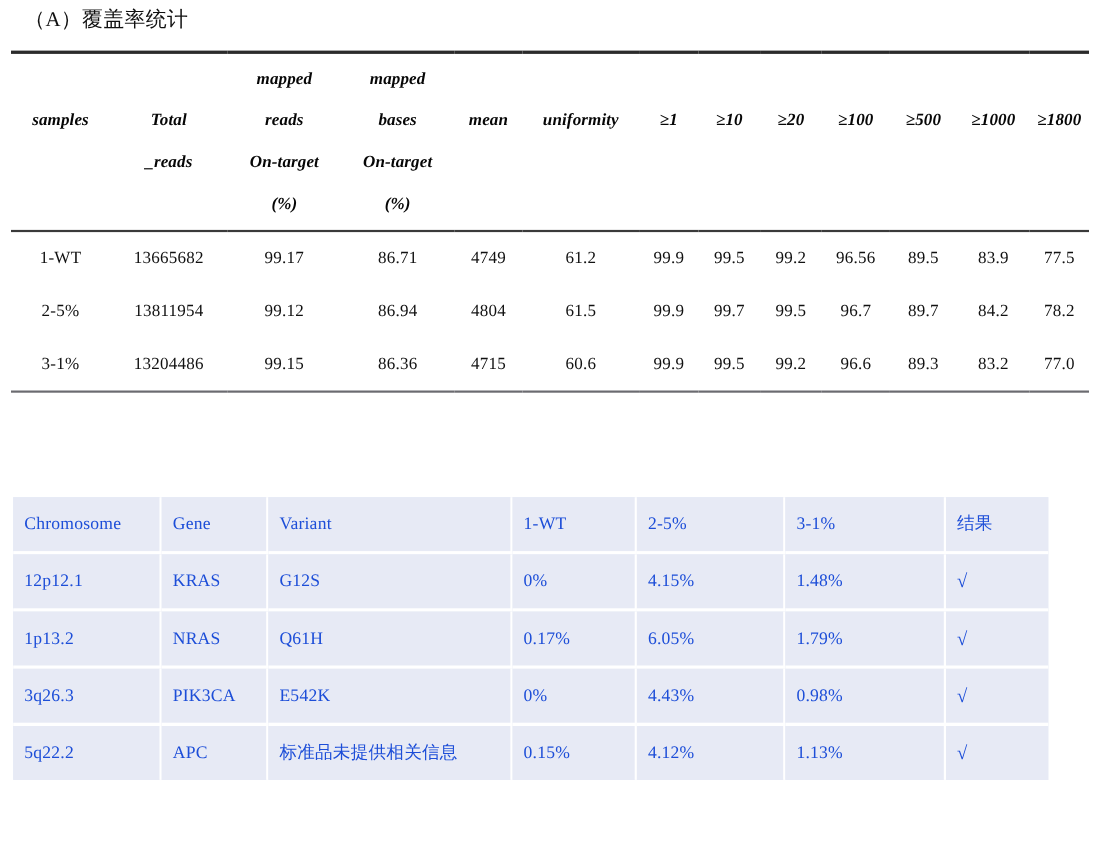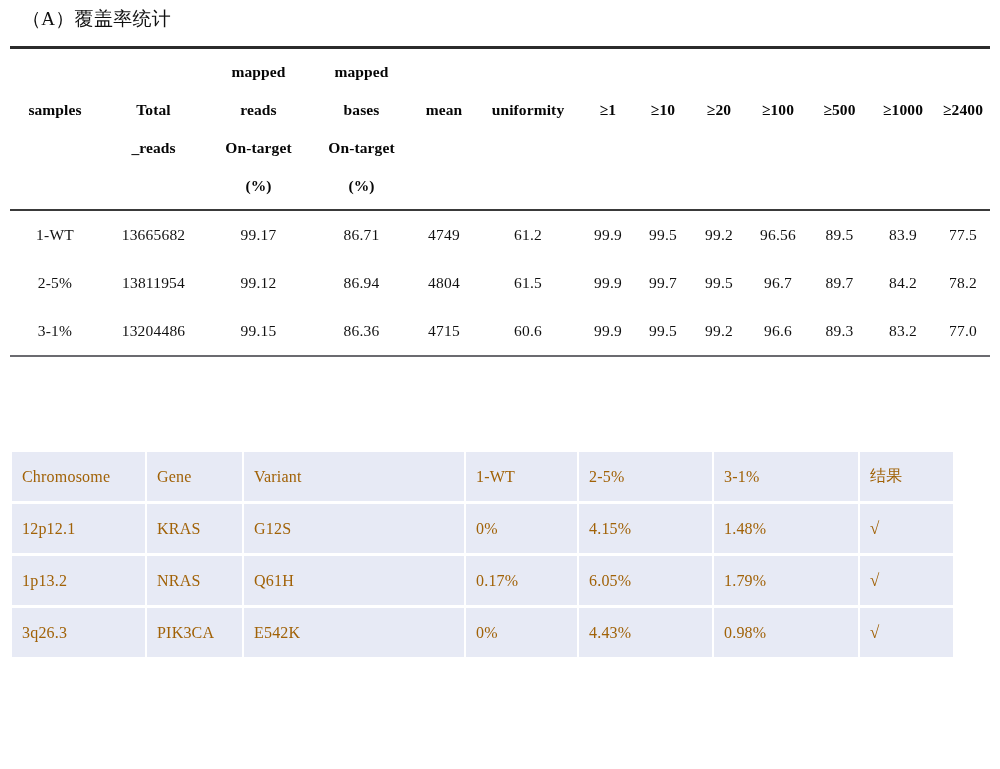--- a/index.html
+++ b/index.html
@@ -80,20 +80,21 @@
     text-align: center;
     vertical-align: middle;
     padding: 4px 2px;
     line-height: 2.45;
     color: #060606;
     letter-spacing: 0.1px;
   }
   table.booktabs th .hl {
     display: block;
     line-height: 2.45;
+    font-style: italic;
   }
   table.booktabs th .blank {
     visibility: hidden;
   }
   table.booktabs td.cell {
     font-size: 15.5px;
     text-align: center;
     vertical-align: middle;
     padding: 0;
     height: 48px;
@@ -127,21 +128,21 @@
     border-collapse: separate;
     border-spacing: 0;
     table-layout: fixed;
     background: #e7eaf5;
   }
   table.shaded td {
     background: #e7eaf5;
     border-right: 2px solid #ffffff;
     border-bottom: 3px solid #ffffff;
     font-size: 16px;
-    color: #a16207;
+    color: #1d4ed8;
     padding: 0 0 0 10px;
     height: 49px;
     vertical-align: middle;
     letter-spacing: 0.2px;
     overflow: hidden;
     white-space: nowrap;
   }
   table.shaded tr td:last-child {
     border-right: none;
     margin-left: 24px;
@@ -257,21 +258,21 @@
             <span class="hl blank">&nbsp;</span>
           </th>
           <th>
             <span class="hl blank">&nbsp;</span>
             <span class="hl">≥1000</span>
             <span class="hl blank">&nbsp;</span>
             <span class="hl blank">&nbsp;</span>
           </th>
           <th>
             <span class="hl blank">&nbsp;</span>
-            <span class="hl">≥2400</span>
+            <span class="hl">≥1800</span>
             <span class="hl blank">&nbsp;</span>
             <span class="hl blank">&nbsp;</span>
           </th>
         </tr>
         <tr class="rule-mid">
             <td colspan="13"></td>
           </tr>
 
         <tr>
           <td class="cell">1-WT</td>
@@ -367,17 +368,26 @@
         </tr>
         <tr>
           <td>3q26.3</td>
           <td>PIK3CA</td>
           <td>E542K</td>
           <td>0%</td>
           <td>4.43%</td>
           <td>0.98%</td>
           <td class="chk">√</td>
         </tr>
+        <tr>
+          <td>5q22.2</td>
+          <td>APC</td>
+          <td>标准品未提供相关信息</td>
+          <td>0.15%</td>
+          <td>4.12%</td>
+          <td>1.13%</td>
+          <td class="chk">√</td>
+        </tr>
       </tbody>
     </table>
   </div>
 
 </div>
 
 </body></html>

